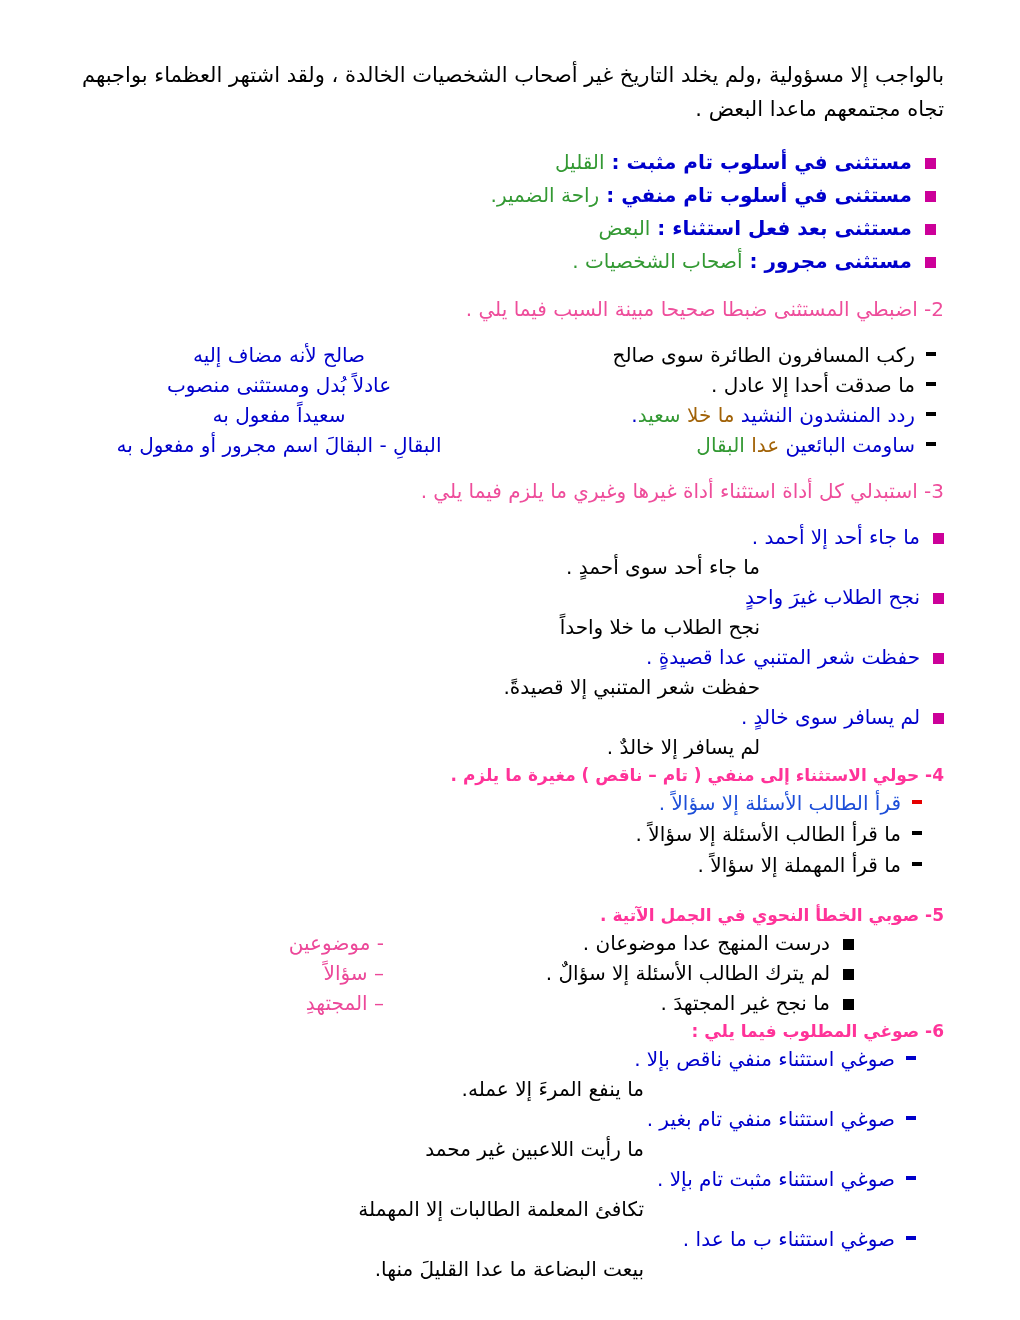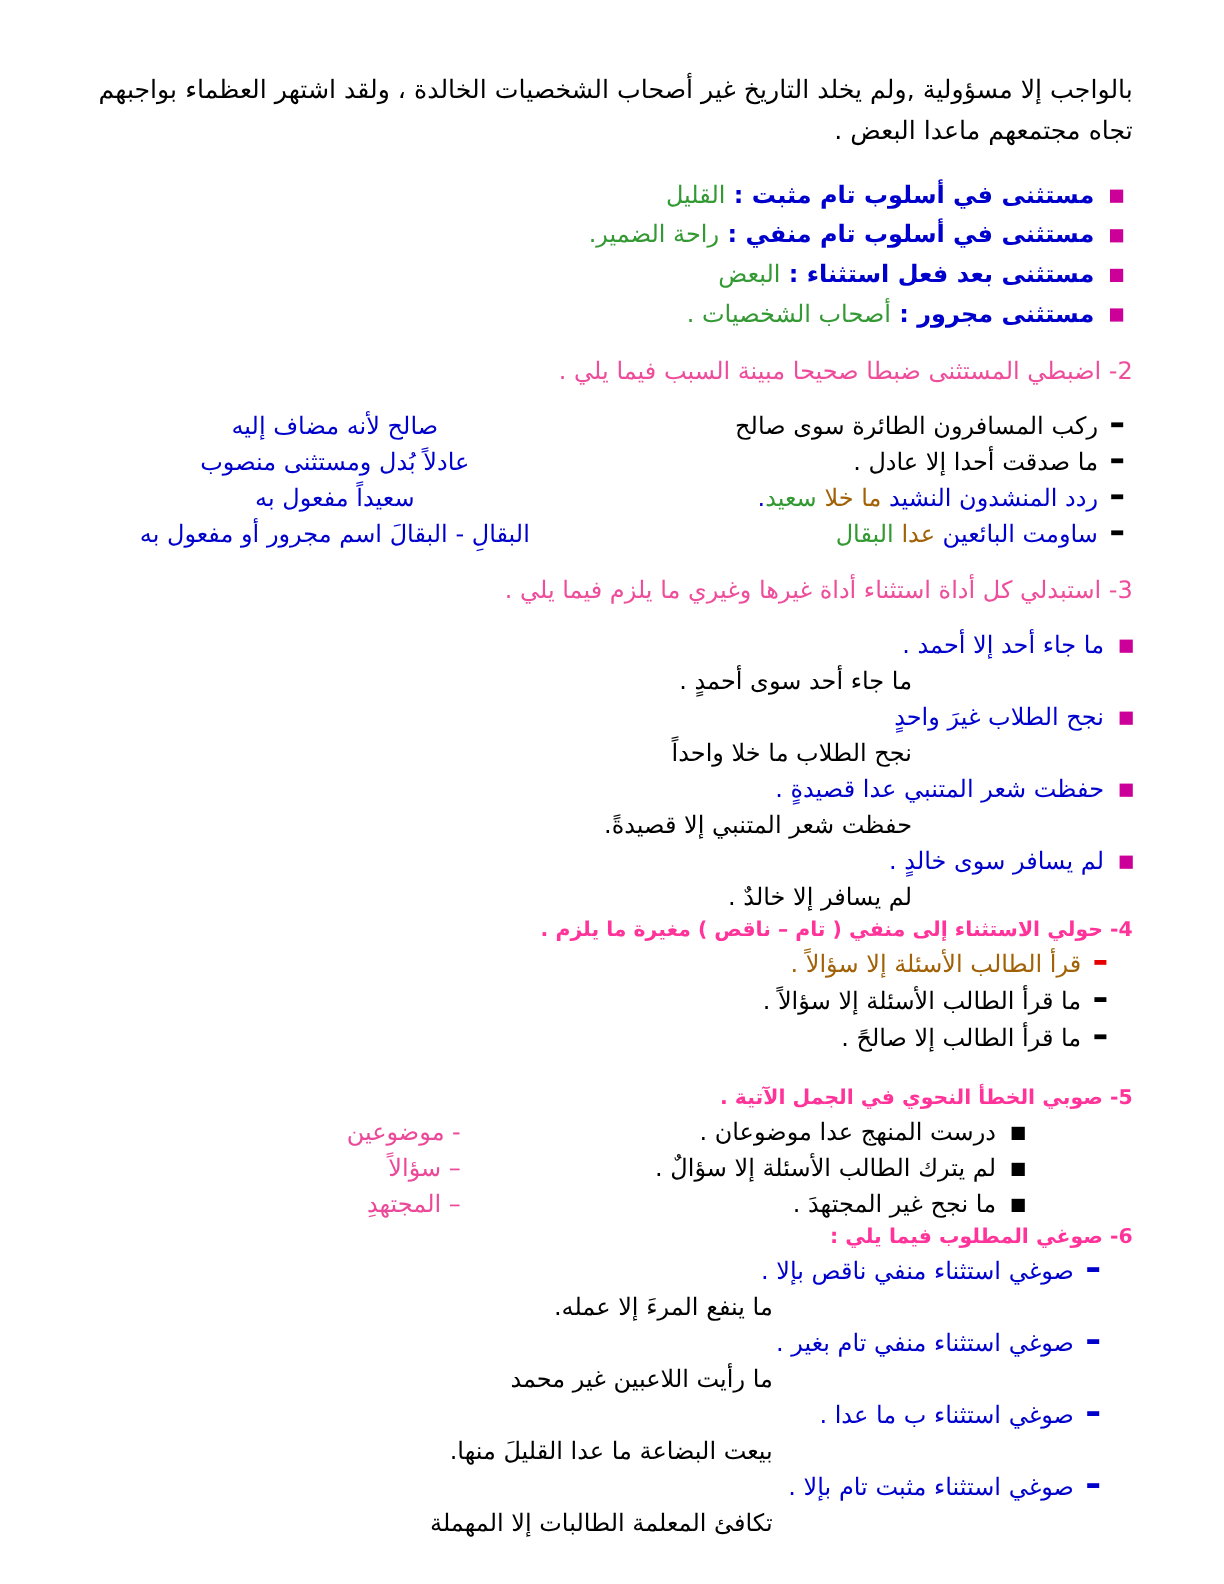--- a/index.html
+++ b/index.html
@@ -23,21 +23,21 @@
   .dashb { display: inline-block; width: 10px; height: 4px; margin-left: 11px; vertical-align: 6px; }
   .dashb.k { background: #000000; }
   .dashb.r { background: #E60000; }
   .dashb.b { background: #0000CC; }
 
   
   .blue { color: #0000CC; }
   .b-blue { color: #0000CC; font-weight: bold; }
   .green { color: #339933; }
   .maroon { color: #a16207; }
-  .red { color: #a16207; }
+  .red { color: #1d4ed8; }
 
   
   .hm { margin: 19px 0; font-weight: normal; font-size: 20px; color: #EE4D9B; }
   .hp { margin: 3px 0; font-size: 17px; color: #FF3399; font-weight: bold; }
   .mt26 { margin-top: 24px; }
 
   
   .list1 { margin: 20px 8px 2px 0; }
   .li1 { line-height: 33px; white-space: nowrap; }
 
@@ -144,21 +144,21 @@
 
   <h3 class="hp">4- حولي الاستثناء إلى منفي ( تام – ناقص ) مغيرة ما يلزم .</h3>
 
   <div class="li4">
     <span class="dashb r"></span><span class="red">قرأ الطالب الأسئلة إلا سؤالاً .</span>
   </div>
   <div class="li4">
     <span class="dashb k"></span><span>ما قرأ الطالب الأسئلة إلا سؤالاً .</span>
   </div>
   <div class="li4">
-    <span class="dashb k"></span><span>ما قرأ الطالب إلا صالحً .</span>
+    <span class="dashb k"></span><span>ما قرأ المهملة إلا سؤالاً .</span>
   </div>
 
   <h3 class="hp mt26">5- صوبي الخطأ النحوي في الجمل الآتية .</h3>
 
   <div class="row5">
     <div class="q5">
       <span class="sq k"></span><span>درست المنهج عدا موضوعان .</span>
     </div>
     <div class="a5">- موضوعين</div>
   </div>
@@ -184,24 +184,24 @@
     <div class="a6">ما ينفع المرءَ إلا عمله.</div>
   </div>
   <div class="item6">
     <div class="q6">
       <span class="dashb b"></span><span class="blue">صوغي استثناء منفي تام بغير .</span>
     </div>
     <div class="a6">ما رأيت اللاعبين غير محمد</div>
   </div>
   <div class="item6">
     <div class="q6">
+      <span class="dashb b"></span><span class="blue">صوغي استثناء مثبت تام بإلا .</span>
+    </div>
+    <div class="a6">تكافئ المعلمة الطالبات إلا المهملة</div>
+  </div>
+  <div class="item6">
+    <div class="q6">
       <span class="dashb b"></span><span class="blue">صوغي استثناء ب ما عدا .</span>
     </div>
     <div class="a6">بيعت البضاعة ما عدا القليلَ منها.</div>
   </div>
-  <div class="item6">
-    <div class="q6">
-      <span class="dashb b"></span><span class="blue">صوغي استثناء مثبت تام بإلا .</span>
-    </div>
-    <div class="a6">تكافئ المعلمة الطالبات إلا المهملة</div>
-  </div>
 
 </div>
 
 </body></html>

